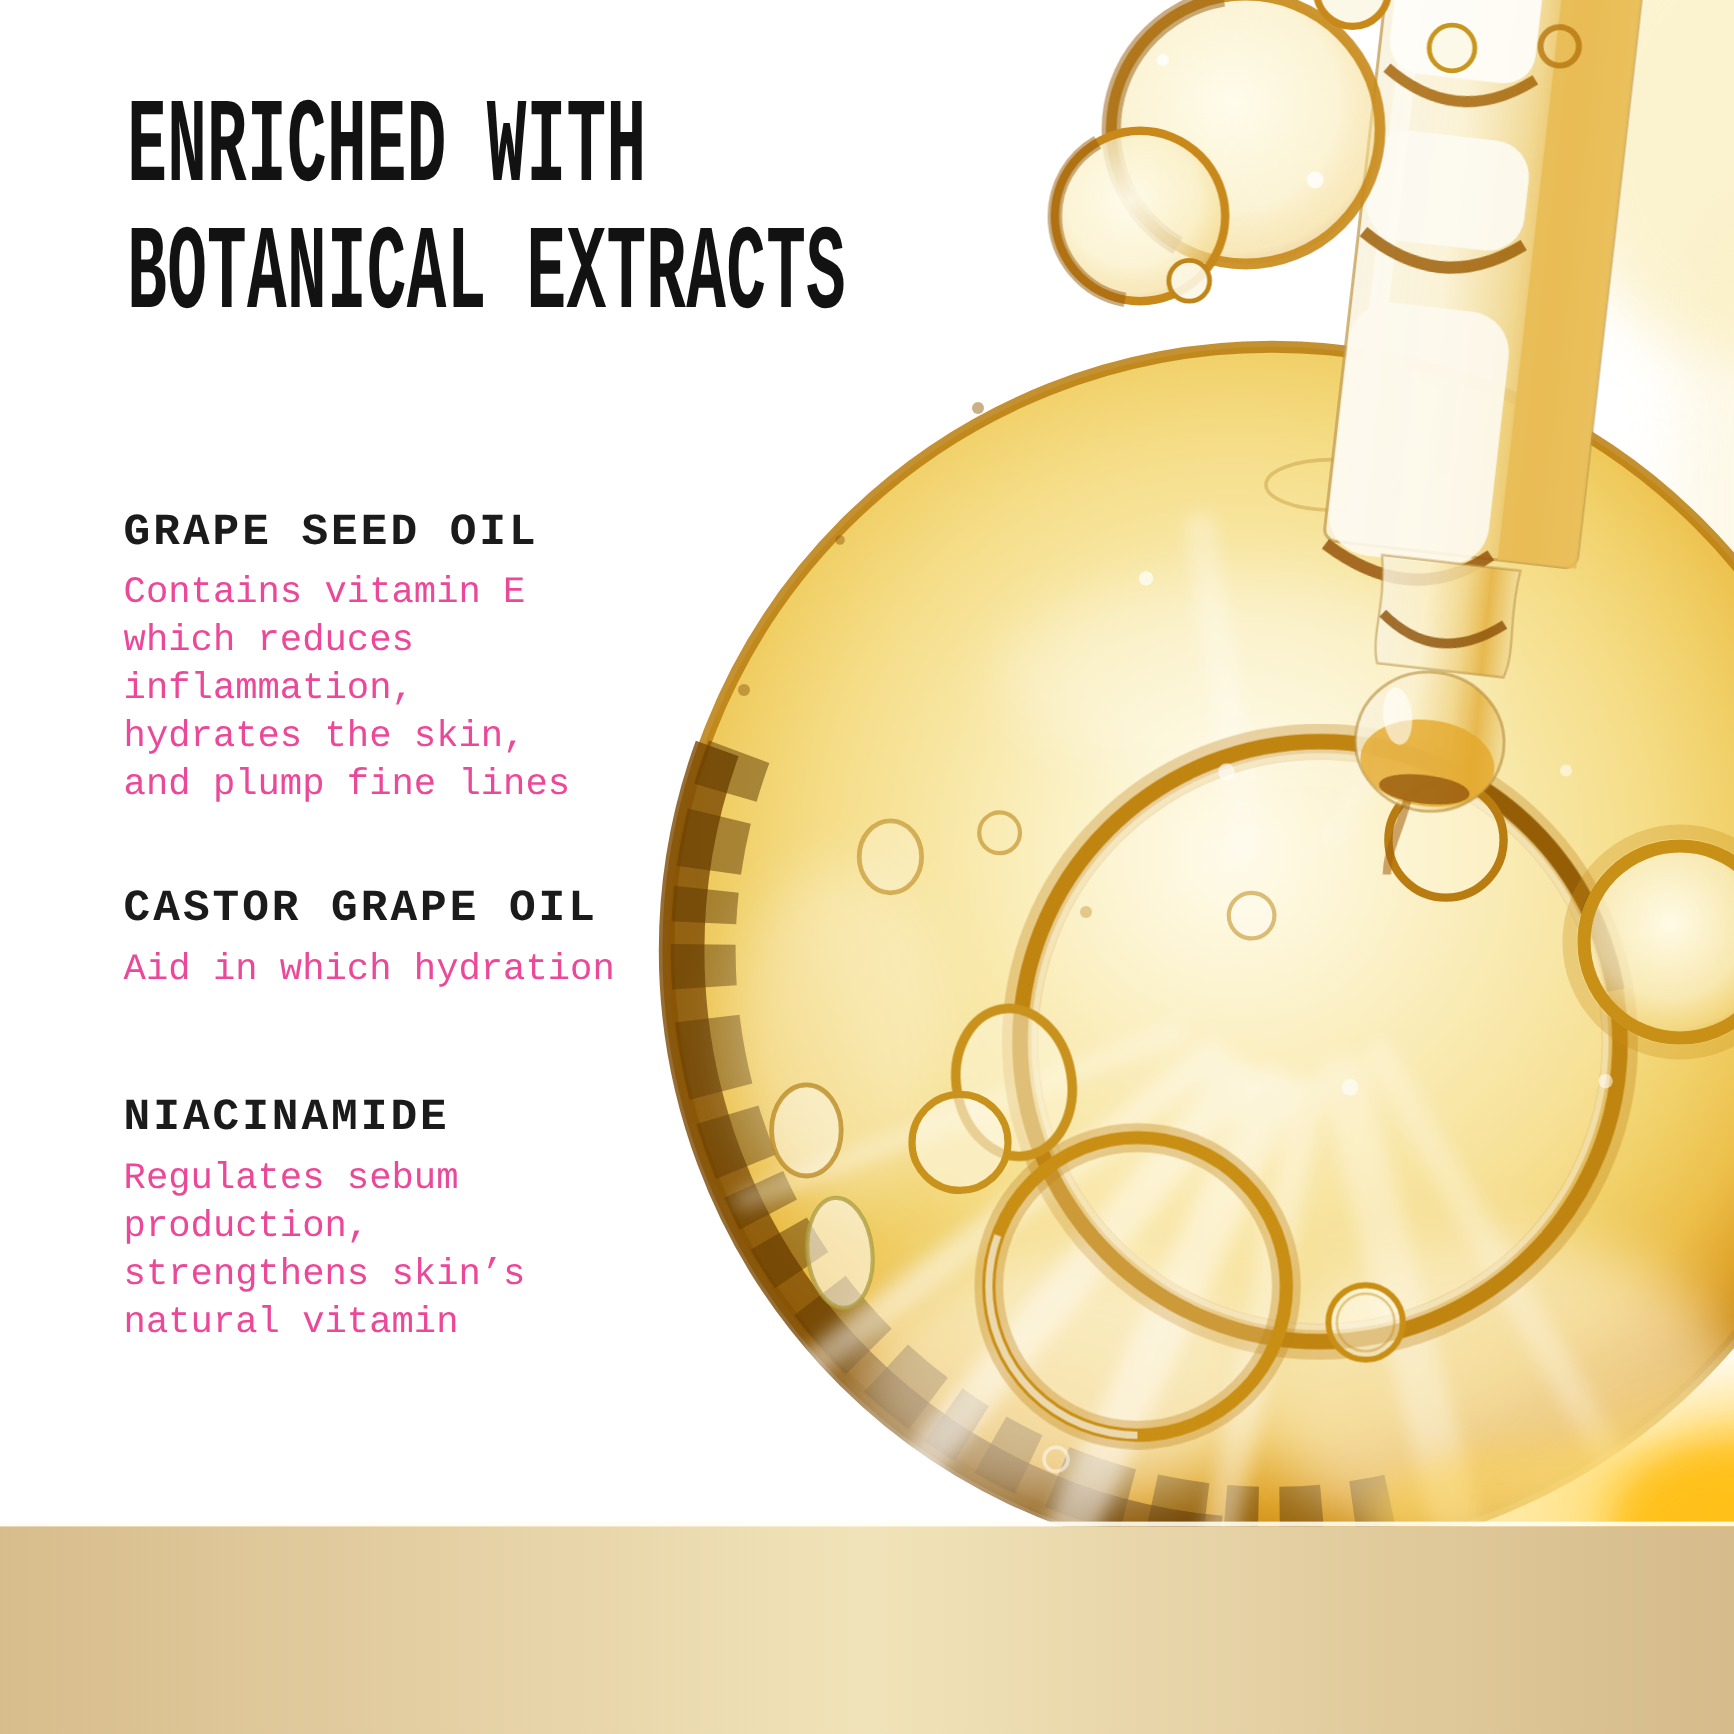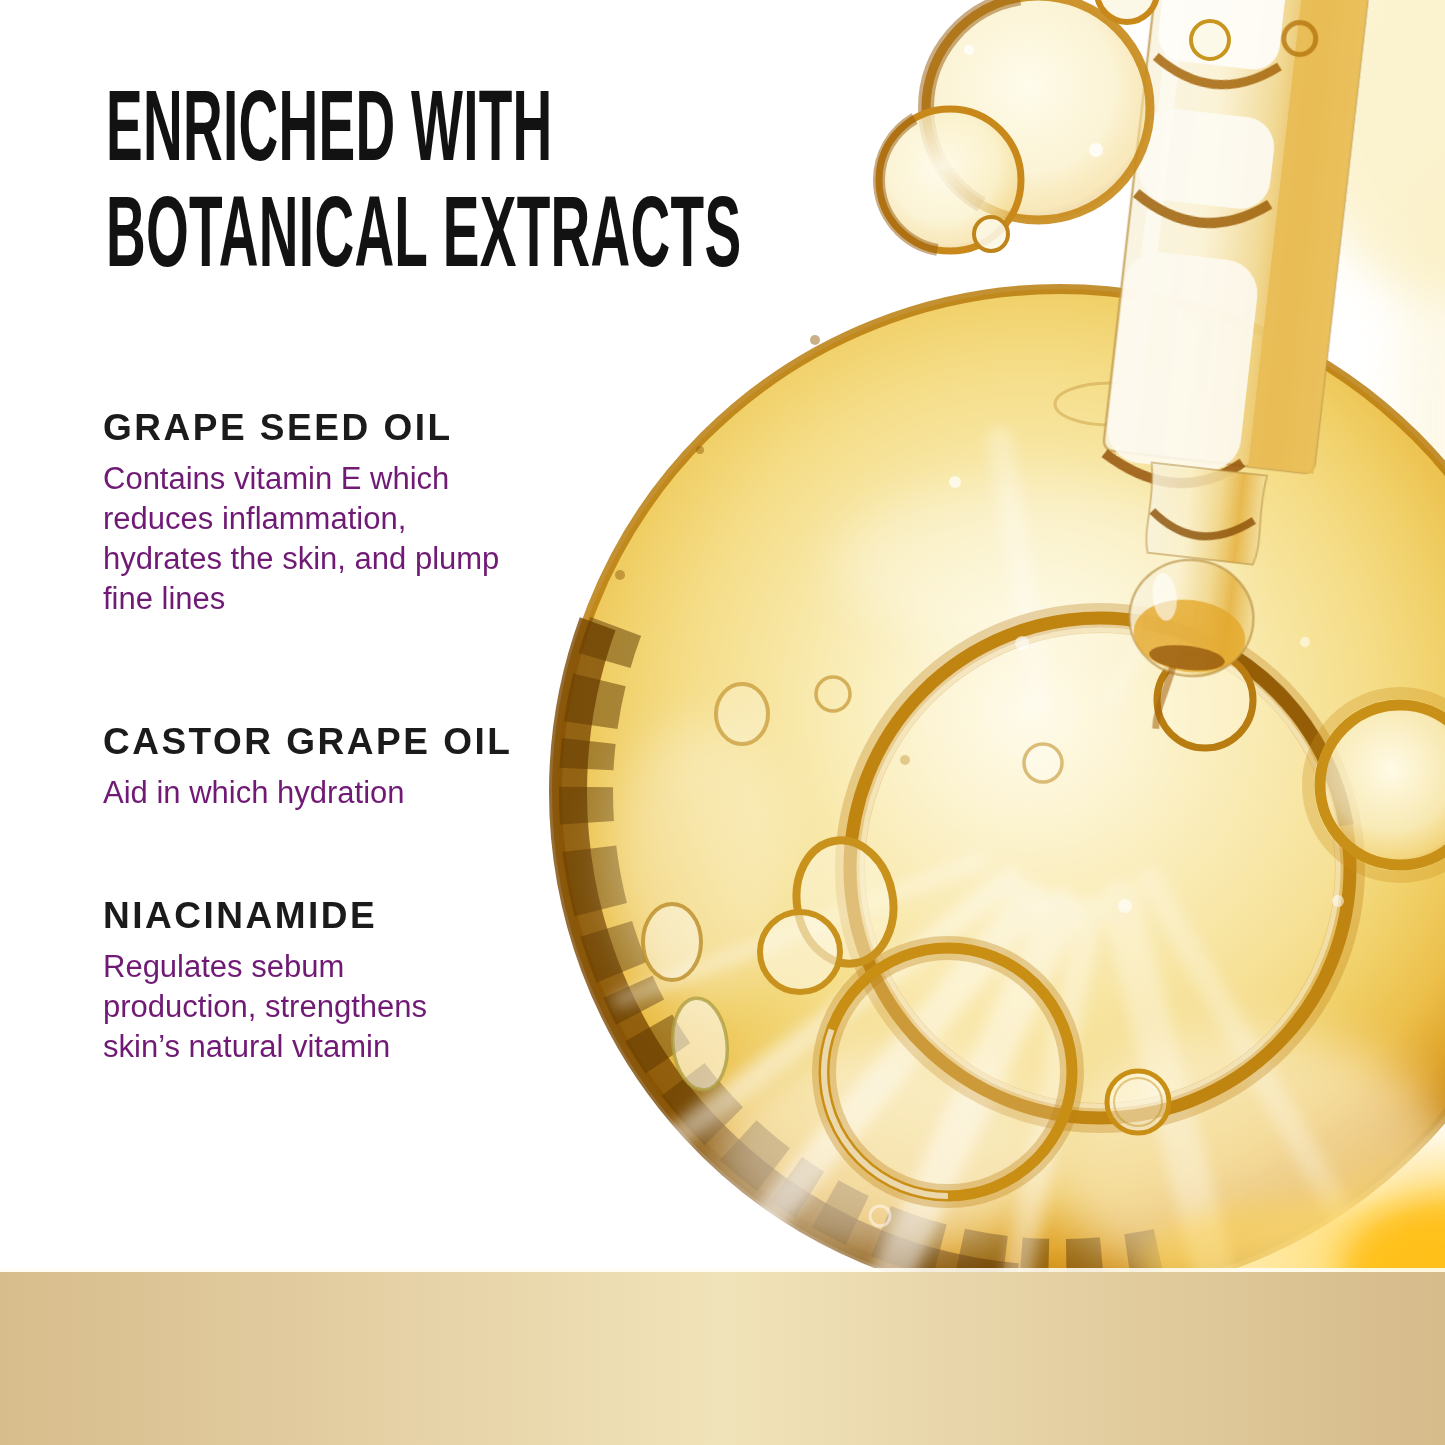--- a/index.html
+++ b/index.html
@@ -1,37 +1,37 @@
 <!DOCTYPE html>
 <html><head>
 <meta charset="utf-8">
 <style>
   html,body{margin:0;padding:0;background:#ffffff;}
   .canvas{
     position:relative;width:1445px;height:1445px;overflow:hidden;background:#ffffff;
-    font-family:Liberation Sans, sans-serif;
+    font-family:Liberation Mono, monospace;
   }
   .photo-layer{position:absolute;left:0;top:0;width:1445px;height:1445px;}
   .text-layer{position:absolute;left:0;top:0;width:1445px;height:1445px;pointer-events:none;}
   .title{
     position:absolute;left:106px;top:72px;
     font-size:100px;line-height:106px;font-weight:700;color:#121212;
     transform:scaleX(0.55);transform-origin:left top;white-space:nowrap;
     letter-spacing:0.5px;
   }
   .section{position:absolute;left:103px;}
   .section.s1{top:406px;width:400px;}
   .section.s2{top:720px;width:430px;}
   .section.s3{top:894px;width:340px;}
   .heading{
     font-size:37px;font-weight:700;letter-spacing:2.5px;color:#1b1b1b;
-    margin:0 0 9px 0;line-height:44px;
+    margin:16px 0 9px 0;line-height:44px;
   }
   .bodytext{
-    font-size:31px;font-weight:400;color:#701a75;line-height:40px;margin:0;
+    font-size:31px;font-weight:400;color:#ec4899;line-height:40px;margin:0;
   }
 </style>
 </head>
 <body>
 
 <div class="canvas">
 
   <svg class="photo-layer" width="1445" height="1445" viewBox="0 0 1445 1445" xmlns="http://www.w3.org/2000/svg">
     <defs>
       <radialGradient id="gDrop" cx="0.47" cy="0.42" r="0.62">

